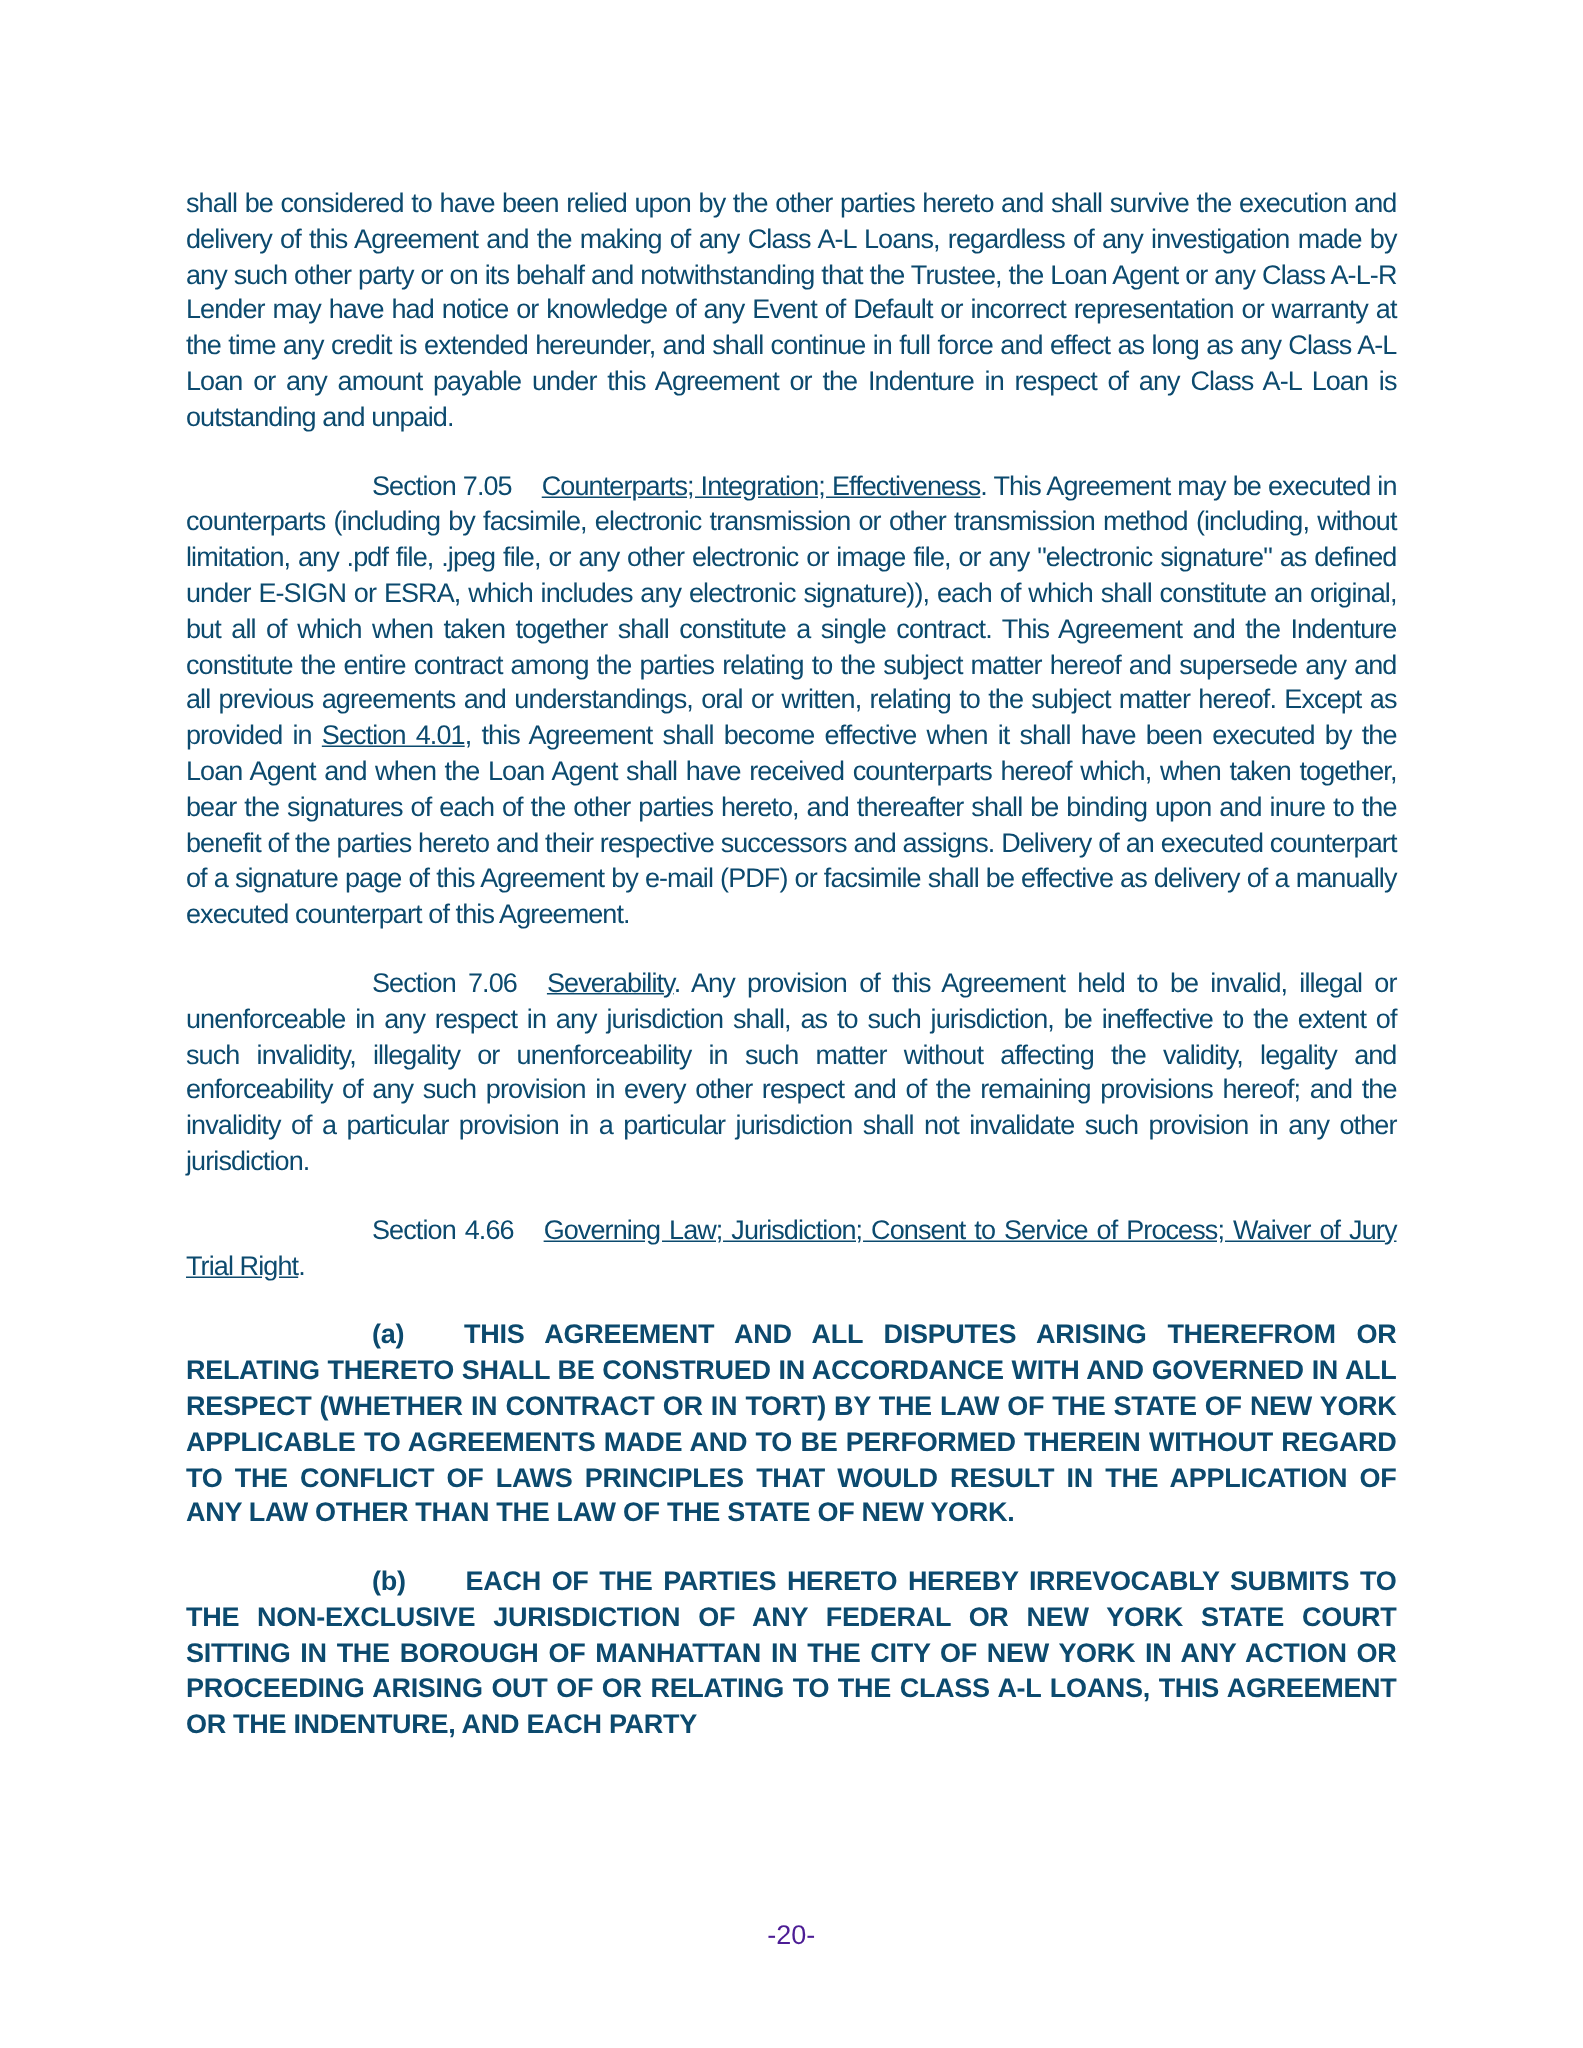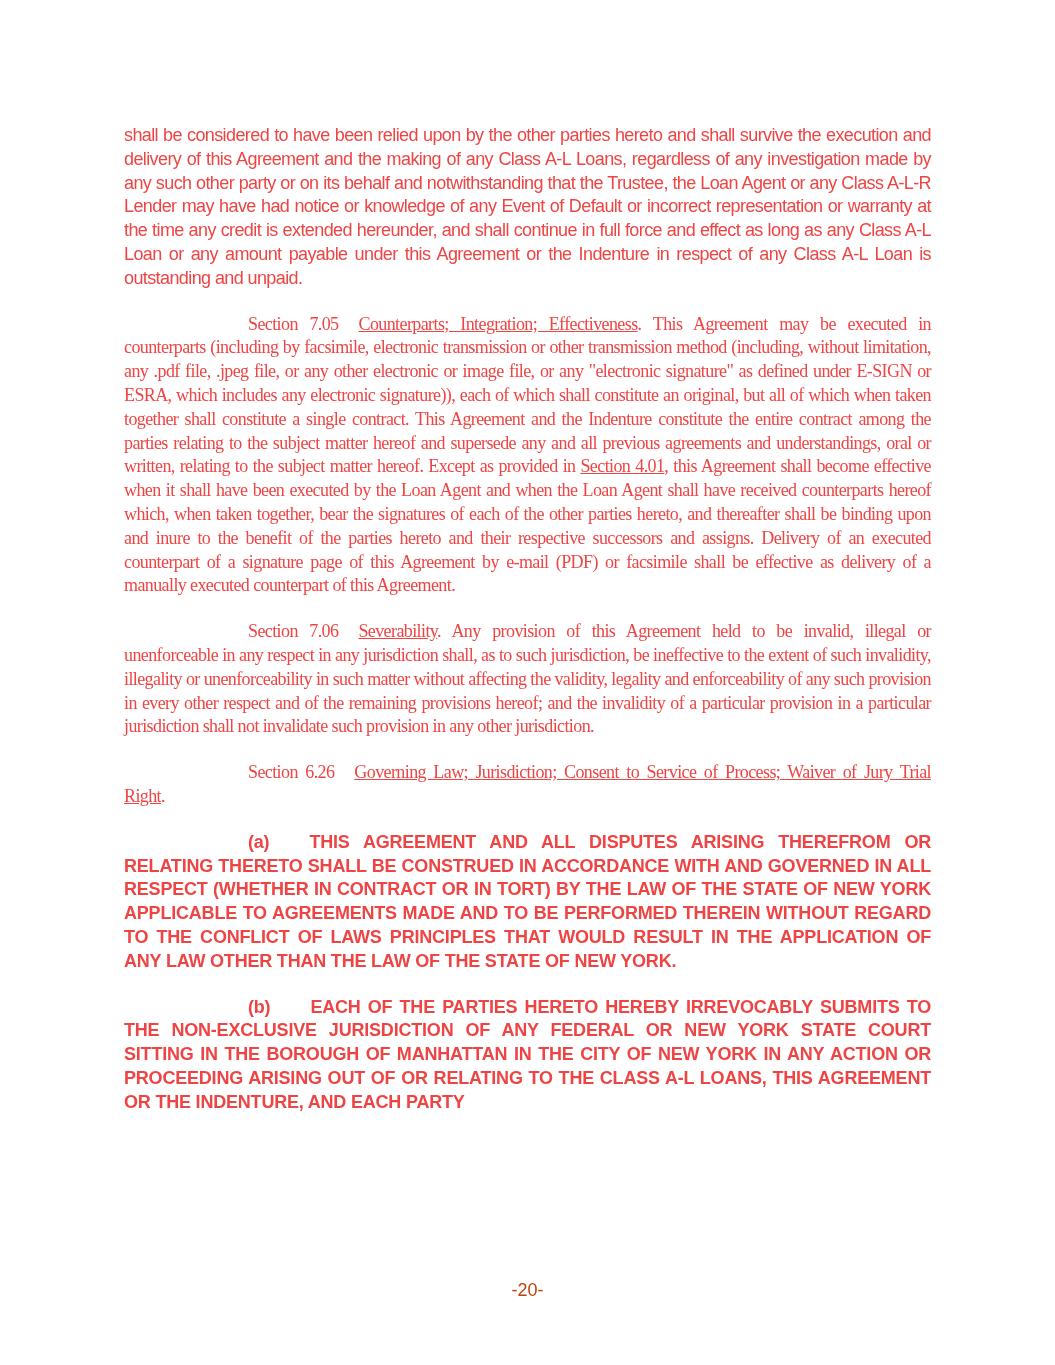--- a/index.html
+++ b/index.html
@@ -1,47 +1,47 @@
 <!DOCTYPE html>
 <html><head>
 <meta charset="utf-8">
 <style>
   html, body { margin: 0; padding: 0; background: #ffffff; }
   body { width: 1055px; height: 1365px; position: relative; overflow: hidden; }
   .page {
     position: absolute; left: 124px; top: 124px; width: 807px;
     font-family: "Liberation Sans", sans-serif;
-    font-size: 18px; line-height: 23.8px; color: #ef4444;
+    font-size: 18px; line-height: 23.8px; color: #0c4a6e;
     text-align: justify;
     transform-origin: 0 0;
   }
   .page p { margin: 0; }
   .narrow { letter-spacing: -0.6px; word-spacing: 0px; }
   .p1 { margin-bottom: 22px !important; }
-  .sec { text-indent: 124px; margin-bottom: 22px !important; font-family: Liberation Serif, serif; }
+  .sec { text-indent: 124px; margin-bottom: 22px !important; }
   .sec .gap { display: inline-block; width: 20px; }
   .u { text-decoration: underline; }
   .caps { letter-spacing: -0.2px; font-weight: bold; }
   .sub { text-indent: 124px; margin-bottom: 22px !important; }
   .sub .gap2 { display: inline-block; width: 40px; }
   .footer {
     position: absolute; top: 1280px; left: 0; width: 1055px; text-align: center;
-    font-family: "Liberation Sans", sans-serif; font-size: 18px; color: #c2410c;
+    font-family: "Liberation Sans", sans-serif; font-size: 18px; color: #4c1d95;
   }
 </style>
 </head>
 <body>
 
 <div class="page">
   <p class="p1 narrow">shall be considered to have been relied upon by the other parties hereto and shall survive the execution and delivery of this Agreement and the making of any Class A-L Loans, regardless of any investigation made by any such other party or on its behalf and notwithstanding that the Trustee, the Loan Agent or any Class A-L-R Lender may have had notice or knowledge of any Event of Default or incorrect representation or warranty at the time any credit is extended hereunder, and shall continue in full force and effect as long as any Class A-L Loan or any amount payable under this Agreement or the Indenture in respect of any Class A-L Loan is outstanding and unpaid.</p>
 
   <p class="sec narrow"><span>Section 7.05</span><span class="gap"></span><span class="u">Counterparts; Integration; Effectiveness</span><span>.</span><span> This Agreement may be executed in counterparts (including by facsimile, electronic transmission or other transmission method (including, without limitation, any .pdf file, .jpeg file, or any other electronic or image file, or any "electronic signature" as defined under E-SIGN or ESRA, which includes any electronic signature)), each of which shall constitute an original, but all of which when taken together shall constitute a single contract. This Agreement and the Indenture constitute the entire contract among the parties relating to the subject matter hereof and supersede any and all previous agreements and understandings, oral or written, relating to the subject matter hereof. Except as provided in </span><span class="u">Section 4.01</span><span>, this Agreement shall become effective when it shall have been executed by the Loan Agent and when the Loan Agent shall have received counterparts hereof which, when taken together, bear the signatures of each of the other parties hereto, and thereafter shall be binding upon and inure to the benefit of the parties hereto and their respective successors and assigns. Delivery of an executed counterpart of a signature page of this Agreement by e-mail (PDF) or facsimile shall be effective as delivery of a manually executed counterpart of this Agreement.</span></p>
 
   <p class="sec narrow"><span>Section 7.06</span><span class="gap"></span><span class="u">Severability</span><span>.</span><span> Any provision of this Agreement held to be invalid, illegal or unenforceable in any respect in any jurisdiction shall, as to such jurisdiction, be ineffective to the extent of such invalidity, illegality or unenforceability in such matter without affecting the validity, legality and enforceability of any such provision in every other respect and of the remaining provisions hereof; and the invalidity of a particular provision in a particular jurisdiction shall not invalidate such provision in any other jurisdiction.</span></p>
 
-  <p class="sec narrow"><span>Section 6.26</span><span class="gap"></span><span class="u">Governing Law; Jurisdiction; Consent to Service of Process; Waiver of Jury Trial Right</span><span>.</span></p>
+  <p class="sec narrow"><span>Section 4.66</span><span class="gap"></span><span class="u">Governing Law; Jurisdiction; Consent to Service of Process; Waiver of Jury Trial Right</span><span>.</span></p>
 
   <p class="sub narrow caps"><span>(a)</span><span class="gap2"></span><span>THIS AGREEMENT AND ALL DISPUTES ARISING THEREFROM OR RELATING THERETO SHALL BE CONSTRUED IN ACCORDANCE WITH AND GOVERNED IN ALL RESPECT (WHETHER IN CONTRACT OR IN TORT) BY THE LAW OF THE STATE OF NEW YORK APPLICABLE TO AGREEMENTS MADE AND TO BE PERFORMED THEREIN WITHOUT REGARD TO THE CONFLICT OF LAWS PRINCIPLES THAT WOULD RESULT IN THE APPLICATION OF ANY LAW OTHER THAN THE LAW OF THE STATE OF NEW YORK.</span></p>
 
   <p class="sub narrow caps"><span>(b)</span><span class="gap2"></span><span>EACH OF THE PARTIES HERETO HEREBY IRREVOCABLY SUBMITS TO THE NON-EXCLUSIVE JURISDICTION OF ANY FEDERAL OR NEW YORK STATE COURT SITTING IN THE BOROUGH OF MANHATTAN IN THE CITY OF NEW YORK IN ANY ACTION OR PROCEEDING ARISING OUT OF OR RELATING TO THE CLASS A-L LOANS, THIS AGREEMENT OR THE INDENTURE, AND EACH PARTY</span></p>
 </div>
 
 <div class="footer">-20-</div>
 
 </body></html>

